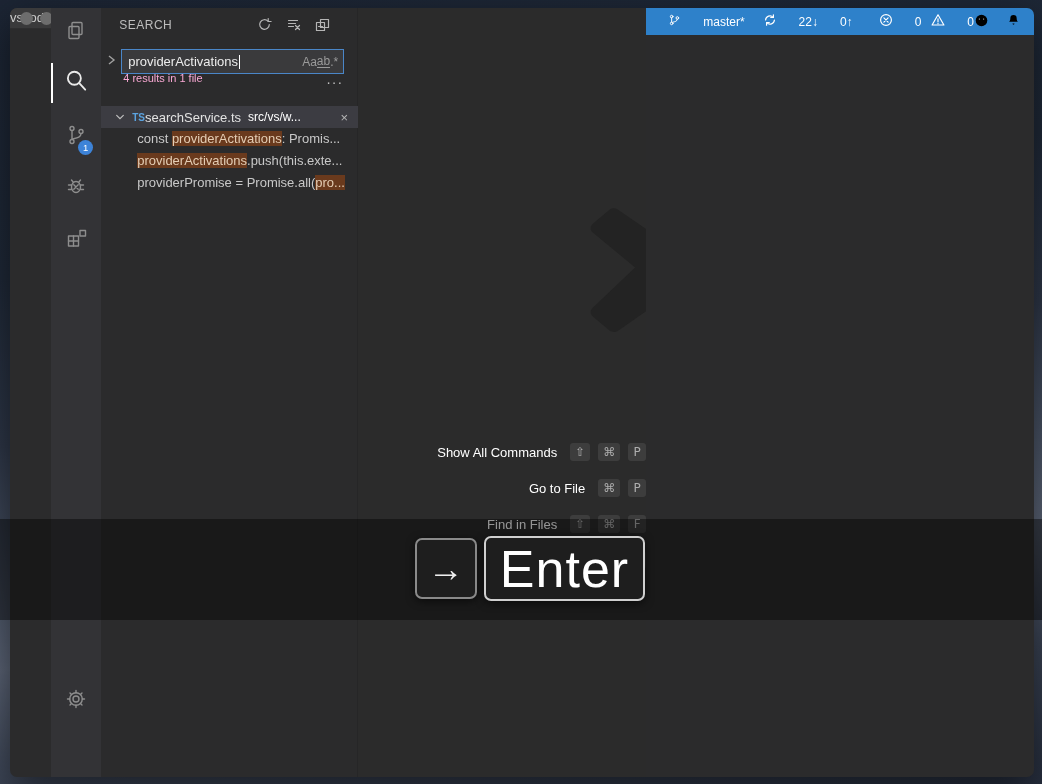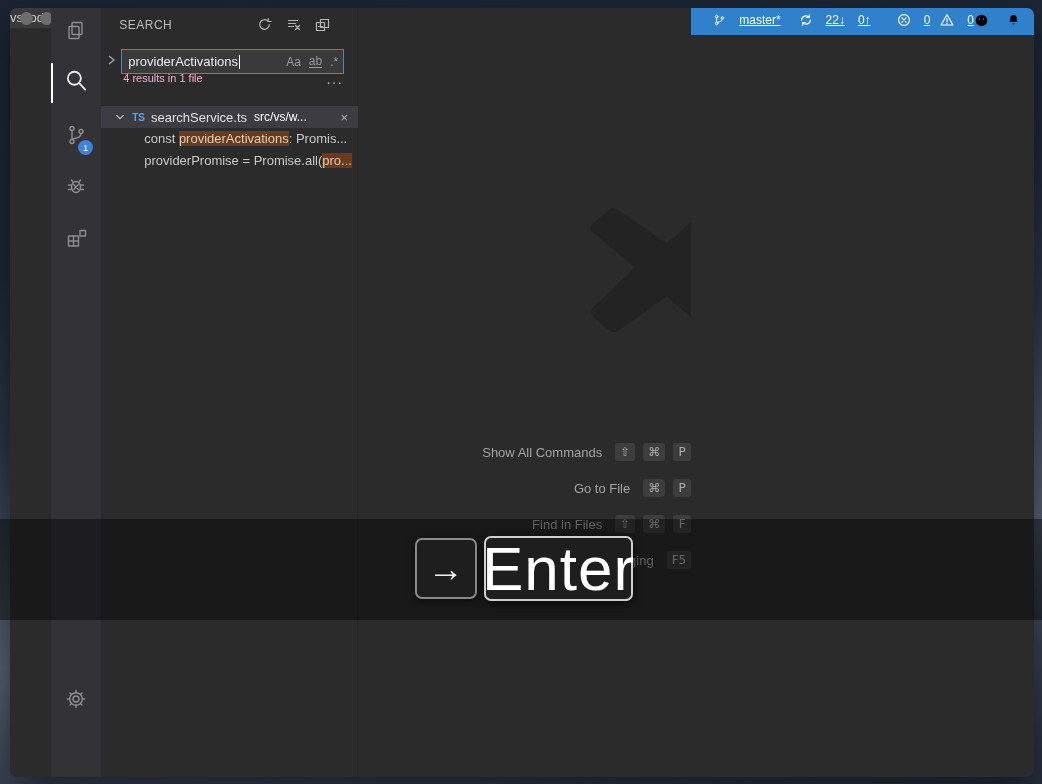--- a/index.html
+++ b/index.html
@@ -33,62 +33,62 @@
   .panel-title { position:absolute; left:18px; top:10px; font-size:12px; letter-spacing:.5px; color:#bdbdbd; }
   .panel-actions { position:absolute; left:155px; top:8px; display:flex; gap:13px; color:#b5b5b5; }
   .panel-actions span { width:16px; height:16px; display:inline-flex; align-items:center; justify-content:center; }
   .panel-actions svg { stroke:currentColor; fill:none; stroke-width:1.2; stroke-linecap:round; stroke-linejoin:round; }
   .replace-chevron { position:absolute; left:5px; top:46px; color:#a0a0a0; display:flex; }
   .replace-chevron svg { stroke:currentColor; fill:none; stroke-width:1.4; }
   .search-input { position:absolute; left:20px; top:41px; width:223px; height:25px; background:#3a3a3c;
     border:1px solid #4a86c8; display:flex; align-items:center; padding:0 5px 0 6px; }
   .query { font-size:13px; color:#ececec; white-space:pre; }
   .caret { display:inline-block; width:1px; height:14px; background:#fff; margin-left:1px; }
-  .toggles { margin-left:auto; display:flex; gap:8px; font-size:12px; color:#9a9a9a; align-items:center; }
+  .toggles { margin-left:auto; display:flex; font-size:12px; color:#9a9a9a; align-items:center; }
   .toggles .ww { border-bottom:1px solid #9a9a9a; line-height:11px; }
   .results-meta { position:absolute; left:22px; top:64px; width:221px; font-size:11px; color:#f9a8d4; }
   .more-actions { position:absolute; right:14px; top:66px; color:#c0c0c0; font-size:14px; letter-spacing:1px; }
   .file-row { position:absolute; left:0; top:98px; width:257px; height:22px; background:#3c3c42;
     display:flex; align-items:center; font-size:13px; }
   .file-row .chev { margin-left:14px; color:#c0c0c0; display:flex; }
   .file-row .chev svg, .ks svg { stroke:currentColor; fill:none; stroke-width:1.4; stroke-linecap:round; }
   .ts-badge { color:#5ba3e0; font-size:10px; font-weight:bold; margin-left:7px; }
-  .file-name { color:#e2e2e2; margin-left:6px; }
+  .file-name { color:#e2e2e2; margin-left:0; }
   .file-path { color:#ffffff; font-size:12px; margin-left:7px; white-space:nowrap; overflow:hidden; }
   .file-close { margin-left:auto; margin-right:10px; color:#b5b5b5; font-size:13px; }
-  .results-list { position:absolute; left:7px; top:120px; width:257px; }
+  .results-list { position:absolute; left:0; top:120px; width:257px; }
   .result-row { height:22px; line-height:22px; padding-left:36px; font-size:13px; color:#c8c8c8; white-space:nowrap; overflow:hidden; }
   .result-row .hl { background:#6a3a1d; color:#e4cdb4; }
 
   
   .editor { flex:1; background:#2b2b2b; position:relative; overflow:hidden; }
   .logo { position:absolute; left:226px; top:128px; }
   .watermark { position:absolute; left:0; top:426px; width:100%; }
   .wm-row { height:36px; display:flex; align-items:center; }
-  .wm-label { width:383px; text-align:right; font-size:13px; color:#a3a3a3; }
+  .wm-label { width:383px; text-align:right; font-size:13px; color:#ffffff; }
   .wm-keys { margin-left:13px; display:flex; gap:8px; }
   .key-chip { background:#3d3d3d; color:#aeaeae; border-radius:3px; height:18px; min-width:18px; padding:0 5px;
     display:flex; align-items:center; justify-content:center; font-size:12px; font-family:"DejaVu Sans",sans-serif; }
 
   
   .statusbar { height:27px; flex:none; background:#2e81ca; display:flex; align-items:center;
     color:#fff; font-size:12px; padding:0 14px 0 22px; }
-  .sb-item { display:flex; align-items:flex-start; gap:13px;text-decoration:underline; }
+  .sb-item { display:flex; align-items:center; gap:22px; }
   .sb-item svg { stroke:#fff; fill:none; stroke-width:1.2; stroke-linecap:round; stroke-linejoin:round; }
   .sb-gap-18 { margin-left:18px; } .sb-gap-26 { margin-left:26px; } .sb-gap-10 { margin-left:10px; }
   .sb-right { margin-left:auto; display:flex; gap:18px; align-items:center; }
 
   
   .keystroke-band { position:absolute; left:0; top:519px; width:1042px; height:101px;
     background:rgba(0,0,0,.42); z-index:10; }
   .keycap { position:absolute; z-index:11; background:#1e1e1e; border-radius:7px;
     display:flex; align-items:center; justify-content:center; color:#fff;
     box-shadow:0 2px 8px rgba(0,0,0,.6); }
   .keycap.arrow { left:415px; top:538px; width:62px; height:61px; border:2px solid #8a8a8a; font-size:36px; color:#eee; }
-  .keycap.enter { left:484px; top:536px; width:149px; height:65px; border:2px solid #cfcfcf; font-size:62px; letter-spacing:1px; }
+  .keycap.enter { left:484px; top:536px; width:161px; height:65px; border:2px solid #cfcfcf; font-size:52px; letter-spacing:1px; }
 </style>
 </head>
 <body>
 
 <div class="desktop">
   <div class="window">
 
     <div class="titlebar">
       <div class="traffic-lights">
         <span class="tl"></span>
@@ -209,20 +209,21 @@
               </svg>
           </span>
           <span class="ts-badge">TS</span>
           <span class="file-name">searchService.ts</span>
           <span class="file-path">src/vs/w...</span>
           <span class="file-close">×</span>
         </div>
 
         <div class="results-list">
             <div class="result-row"><span>const </span><span class="hl">providerActivations</span><span>: Promis...</span></div>
+            <div class="result-row"><span class="hl">providerActivations</span><span>.push(this.exte...</span></div>
             <div class="result-row"><span>providerPromise = Promise.all(</span><span class="hl">pro...</span></div>
           </div>
       </div>
 
       <div class="editor">
         <span class="logo">
           <svg width="284" height="263" viewBox="0 0 100 100" preserveAspectRatio="none">
             <path fill="#232323" fill-rule="evenodd" d="M74.9.3 96.9 9c1.3.5 2.1 1.7 2.1 3.1v75.8c0 1.4-.8 2.6-2.1 3.1l-22 8.7c-1.3.5-2.8.2-3.8-.8L29.1 61.1l-17.2 13c-.8.6-2 .6-2.9-.1l-5.9-5.4c-1-.9-1-2.4 0-3.3L18 50 3.1 36.7c-1-.9-1-2.4 0-3.3L9 28c.8-.7 2-.7 2.9-.1l17.2 13L71.1 1.1c1-1 2.5-1.3 3.8-.8ZM75 27 45.5 50 75 73Z"></path>
           </svg>
         </span>

